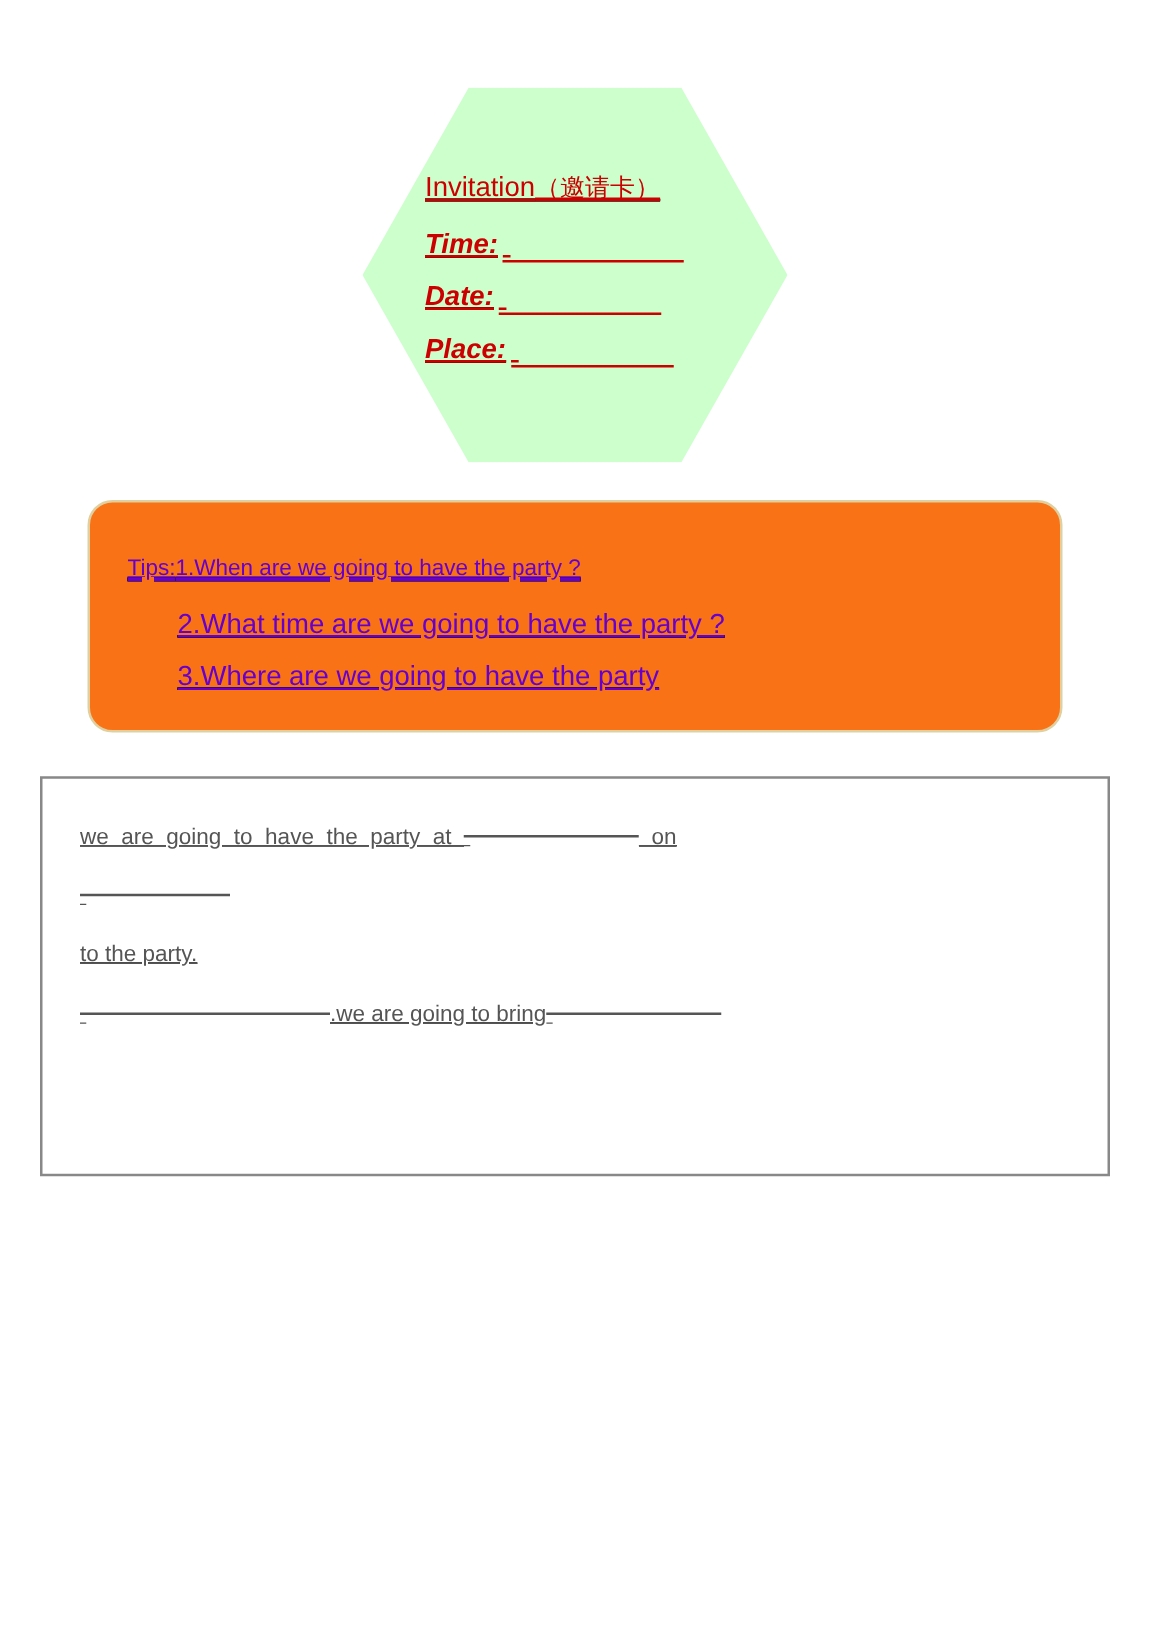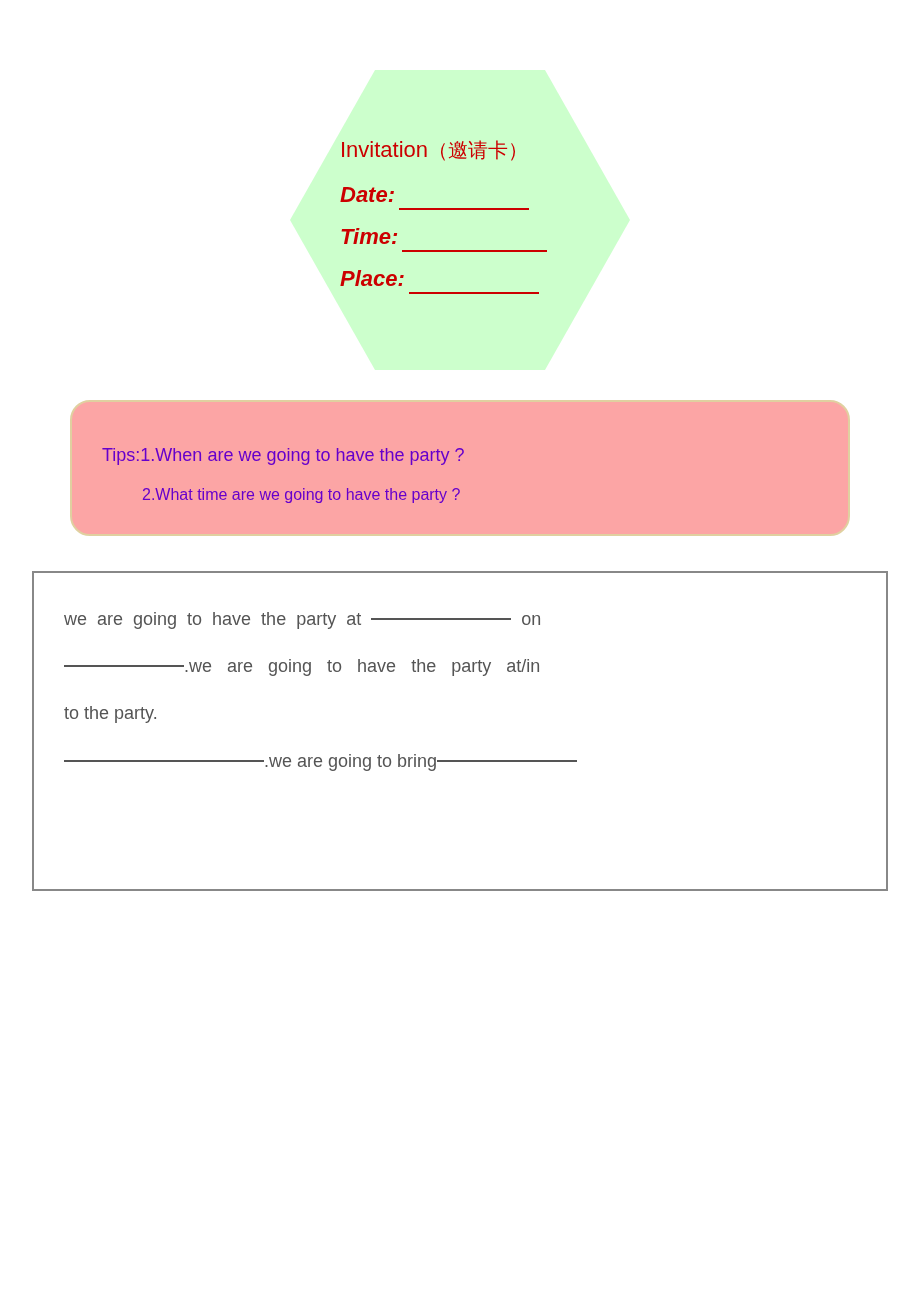--- a/index.html
+++ b/index.html
@@ -1,15 +1,15 @@
 <!DOCTYPE html>
 <html><head>
   <meta charset="utf-8">
   <style>
-    * { margin: 0; padding: 0; box-sizing: border-box; }
+    * { margin: 0; padding: 0; box-sizing: border-box; text-decoration: underline; }
 
     body {
       background: #fff;
       width: 920px;
       min-height: 1302px;
       font-family: Arial, sans-serif;
       display: flex;
       flex-direction: column;
       align-items: center;
       padding: 40px 60px;
@@ -61,42 +61,42 @@
     .hexagon-field .underline {
       display: inline-block;
       width: 130px;
       border-bottom: 2px solid #cc0000;
       margin-left: 4px;
     }
 
     
     .tips-box {
       width: 780px;
-      background: #fca5a5;
+      background: #f97316;
       border-radius: 20px;
       border: 2px solid #e0d0a0;
       padding: 25px 30px 30px 30px;
       margin-bottom: 35px;
     }
 
     .tips-title {
       font-size: 38px;
       font-weight: bold;
       color: #6600cc;
       margin-bottom: 10px;
     }
 
     .tips-title span {
       font-size: 18px;
       font-weight: normal;
       color: #6600cc;
     }
 
     .tips-item {
-      font-size: 16px;
+      font-size: 22px;
       color: #6600cc;
       margin-top: 16px;
       margin-left: 40px;
     }
 
     
     .writing-box {
       width: 856px;
       border: 2px solid #888;
       padding: 25px 30px 60px 30px;
@@ -130,45 +130,46 @@
   </style>
 </head>
 <body>
 
 <div class="hexagon-wrapper">
   <div class="hexagon">
     <div class="hexagon-title">
       <span>Invitation</span><span style="font-size:20px; font-weight:normal; font-style:normal;">（邀请卡）</span>
     </div>
     <div class="hexagon-field">
-      <span>Date:</span><span class="underline">&nbsp;</span>
+      <span>Time:</span><span class="underline" style="width:145px;">&nbsp;</span>
     </div>
     <div class="hexagon-field">
-      <span>Time:</span><span class="underline" style="width:145px;">&nbsp;</span>
+      <span>Date:</span><span class="underline">&nbsp;</span>
     </div>
     <div class="hexagon-field">
       <span>Place:</span><span class="underline">&nbsp;</span>
     </div>
   </div>
 </div>
 
 <div class="tips-box">
   <div class="tips-title">
     <span>Tips:</span><span style="font-size:18px; font-weight:normal;">1.When are we going to have the party ?</span>
   </div>
   <div class="tips-item">2.What time are we going to have the party ?</div>
+  <div class="tips-item">3.Where are we going to have the party</div>
 </div>
 
 <div class="writing-box">
   <div class="writing-text">
     <div class="writing-para">
       <span class="word">we&nbsp;&nbsp;are&nbsp;&nbsp;going&nbsp;&nbsp;to&nbsp;&nbsp;have&nbsp;&nbsp;the&nbsp;&nbsp;party&nbsp;&nbsp;at&nbsp;&nbsp;</span><span class="blank blank-long">&nbsp;</span><span class="word">&nbsp;&nbsp;on</span>
     </div>
     <div class="writing-para">
-      <span class="blank blank-short">&nbsp;</span><span class="word">.we&nbsp;&nbsp;&nbsp;are&nbsp;&nbsp;&nbsp;going&nbsp;&nbsp;&nbsp;to&nbsp;&nbsp;&nbsp;have&nbsp;&nbsp;&nbsp;the&nbsp;&nbsp;&nbsp;party&nbsp;&nbsp;&nbsp;at/in</span>
+      <span class="blank blank-short">&nbsp;</span>
     </div>
     <div class="writing-para">
       <span class="word">to the party.</span>
     </div>
     <div class="writing-para">
       <span class="blank" style="min-width:200px;">&nbsp;</span><span class="word">.we&nbsp;are&nbsp;going&nbsp;to&nbsp;bring</span><span class="blank blank-long">&nbsp;</span>
     </div>
   </div>
 </div>
 

